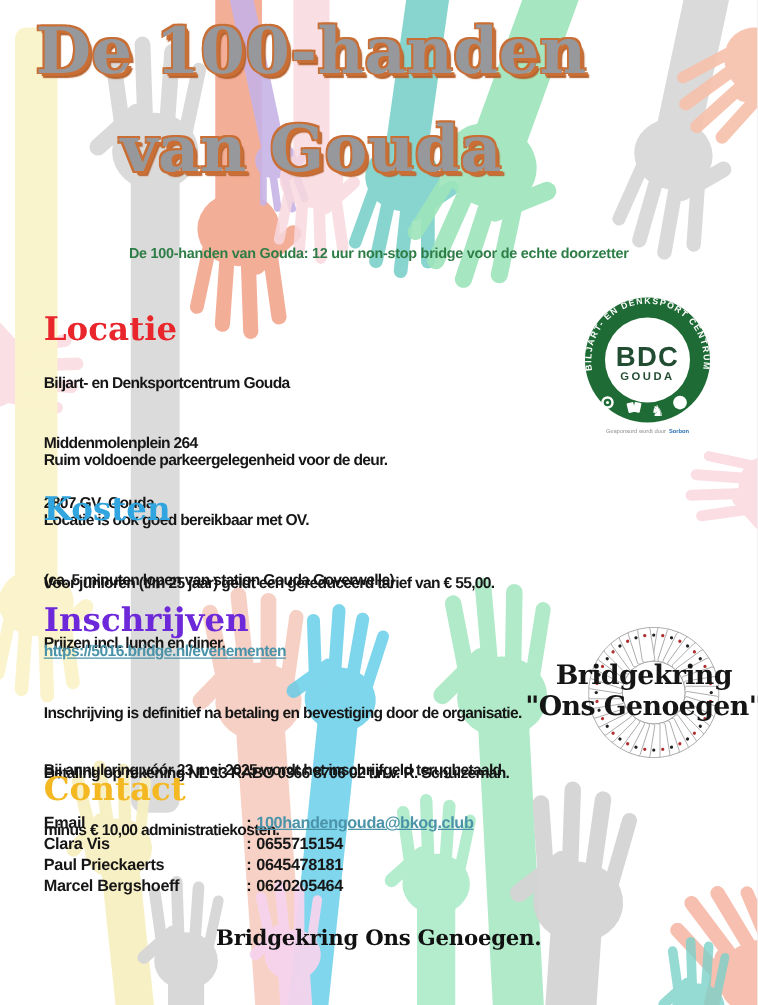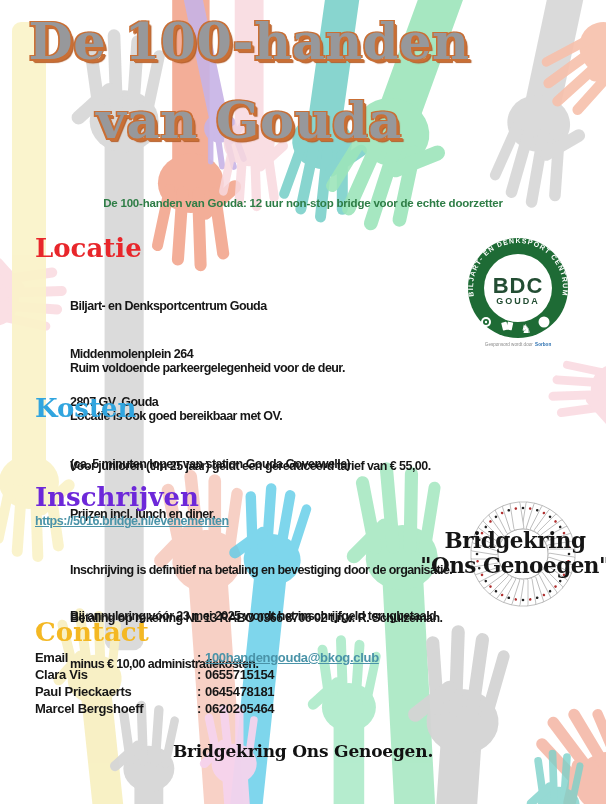--- a/index.html
+++ b/index.html
@@ -25,21 +25,21 @@
     font-weight:bold; font-size:11.5px; letter-spacing:-0.2px; color:#2e7d46;
   }
   .heading { font-family:"DejaVu Serif", serif; font-weight:bold; font-size:26px; line-height:28px; }
   .c-red    { color:#e8262b; }
   .c-cyan   { color:#31a5df; }
   .c-green  { color:#6d28d9; }
   .c-yellow { color:#f4b823; }
 
   .body-text {
     font-weight:bold; font-size:12.5px; letter-spacing:-0.55px;
-    line-height:16px; color:#161616; white-space:pre-wrap;margin-left:35px;
+    line-height:16px; color:#161616; white-space:pre-wrap;
   }
   .left-col { left:35px; width:430px; }
 
   a.flink, .flink {
     color:#4a93a8; text-decoration:underline; font-weight:bold;
     font-size:12.5px; letter-spacing:-0.45px; cursor:pointer;
   }
 
   .c-row { height:17px; font-weight:bold; font-size:13px; letter-spacing:-0.3px; color:#161616; }
   .c-label { display:inline-block; width:162px; }
@@ -100,21 +100,21 @@
     <use href="#hand" transform="translate(558 800) rotate(0) scale(0.7)" fill="#7cd1ca" opacity="0.8"></use>
   </svg>
 
   <div class="abs layer title">
     <div>De 100-handen</div>
     <div>van Gouda</div>
   </div>
 
   <div class="abs layer subtitle">De 100-handen van Gouda: 12 uur non-stop bridge voor de echte doorzetter</div>
 
-  <div class="abs layer heading c-red" style="left:35px; top:234px;">Locatie</div>
+  <div class="abs layer heading c-red" style="left:35px; top:250px;">Locatie</div>
   <div class="abs layer body-text left-col" style="top:266px;">
     <div>Biljart- en Denksportcentrum Gouda</div>
     <div>Middenmolenplein 264</div>
     <div>2807 GV  Gouda</div>
   </div>
   <div class="abs layer body-text left-col" style="top:328px;">
     <div>Ruim voldoende parkeergelegenheid voor de deur.</div>
     <div>Locatie is ook goed bereikbaar met OV.</div>
     <div>(ca. 5 minuten lopen van station Gouda Goverwelle)</div>
   </div>

